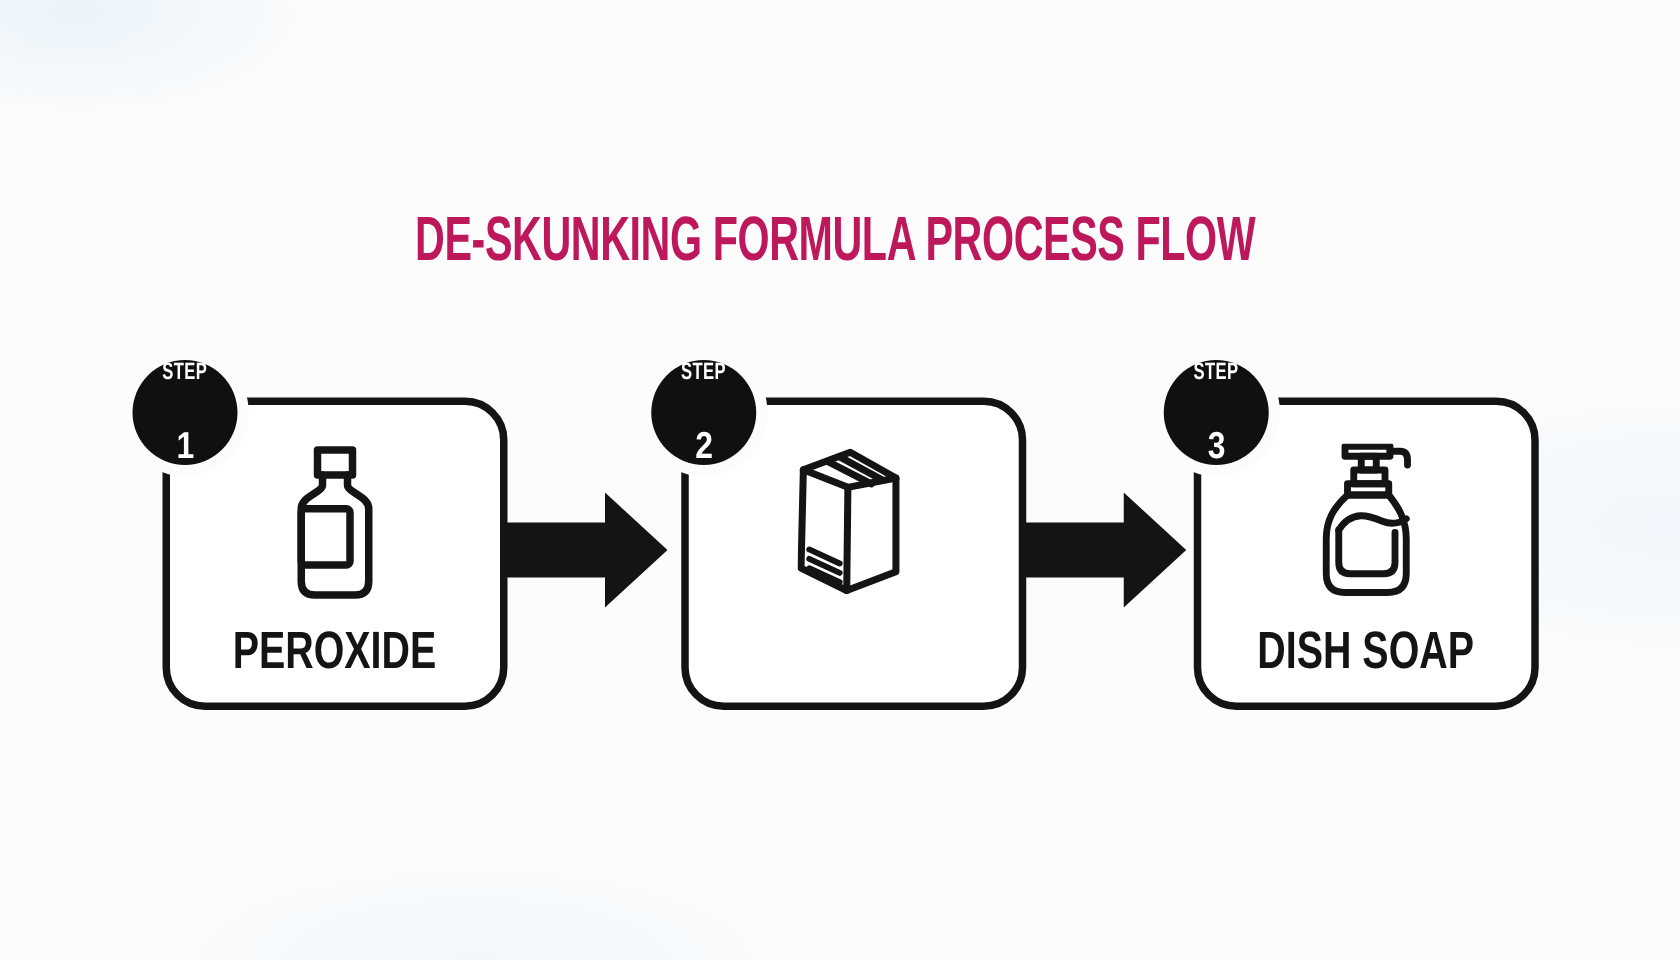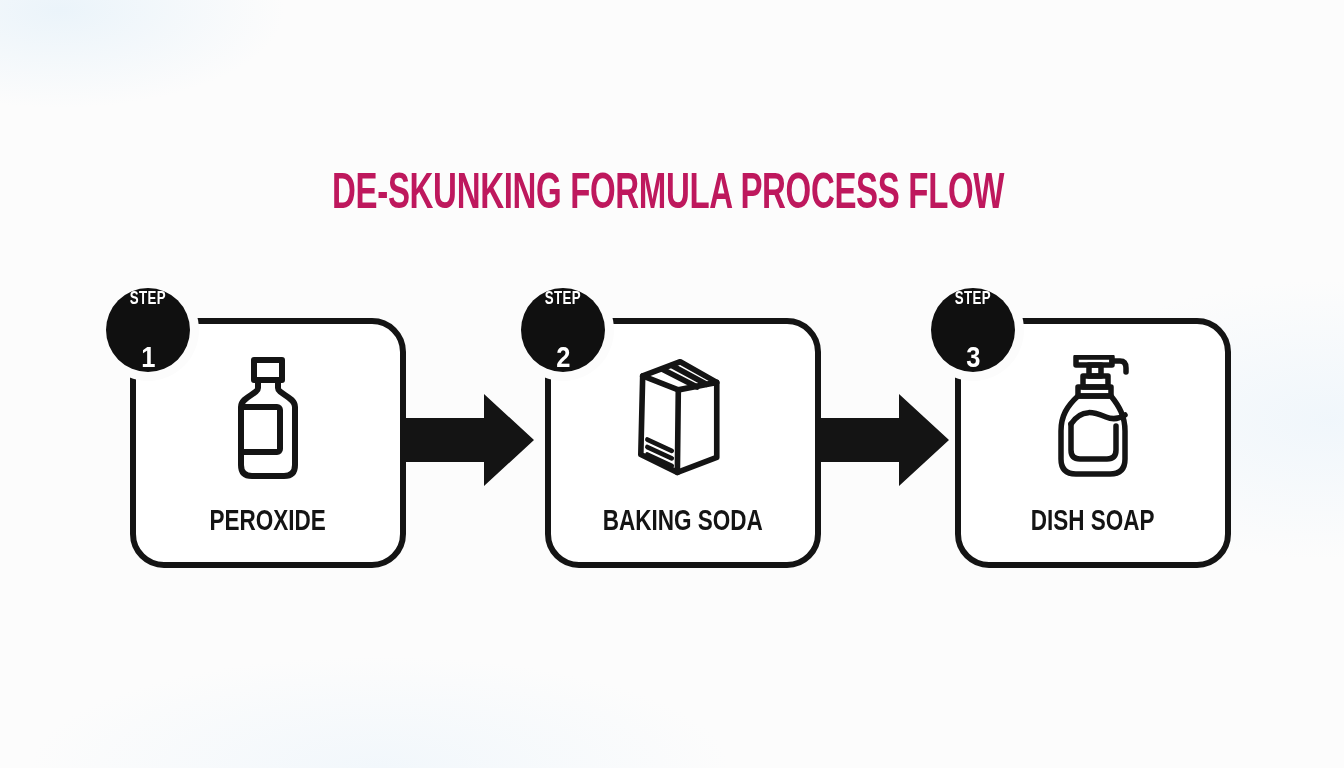--- a/index.html
+++ b/index.html
@@ -69,21 +69,21 @@
     position: absolute;
     top: 30px; left: 0; right: 0; height: 128px;
     display: flex; align-items: center; justify-content: center;
   }
   svg.icon { display: block; }
 
   .step-label {
     position: absolute;
     top: 174px; left: 0; right: 0; height: 44px;
     display: flex; align-items: center; justify-content: center;
-    font-size: 30px; font-weight: 700; color: #141414;
+    font-size: 42px; font-weight: 700; color: #141414;
     line-height: 1;
   }
   .step-label span {
     display: inline-block;
     transform: scaleX(0.75);
     transform-origin: 50% 50%;
     white-space: nowrap;
   }
 
   .arrow {
@@ -135,23 +135,20 @@
         <polygon points="5,18 45,3 84,25 84,105 42,121 3,102"></polygon>
         <polyline points="5,18 43,33 84,25"></polyline>
         <line x1="43" y1="33" x2="42" y2="121"></line>
         <line x1="26" y1="11" x2="63" y2="30"></line>
         <line x1="36" y1="7" x2="73" y2="27"></line>
         <line x1="10" y1="86" x2="36" y2="98" stroke-width="5"></line>
         <line x1="10" y1="94" x2="36" y2="106" stroke-width="5"></line>
         <line x1="10" y1="102" x2="36" y2="114" stroke-width="5"></line>
       </svg>
     </div>
-    <div class="step-label">
-      <span>BAKING SODA</span>
-    </div>
   </div>
 
   <div class="arrow arrow-2">
     <svg width="130" height="92" viewBox="0 0 130 92">
       <polygon points="0,24 80,24 80,0 130,46 80,92 80,68 0,68" fill="#141414"></polygon>
     </svg>
   </div>
 
   <div class="step-box box-3">
     <div class="badge">

